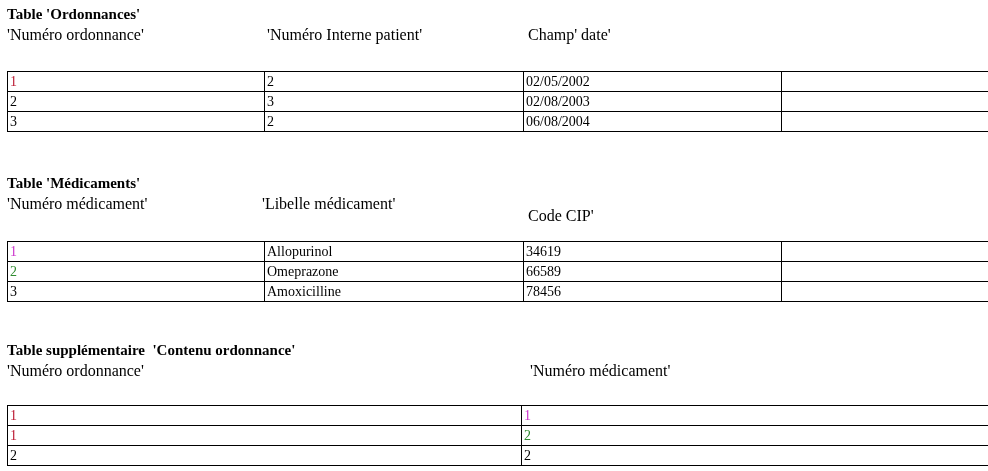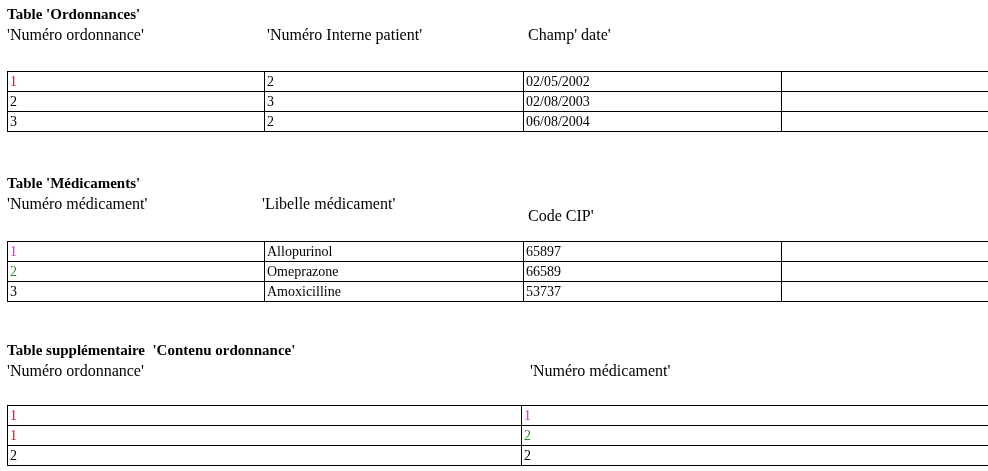--- a/index.html
+++ b/index.html
@@ -99,33 +99,33 @@
   <colgroup>
       <col class="w1">
       <col class="w2">
       <col class="w3">
       <col class="w4">
     </colgroup>
   <tbody>
     <tr>
       <td style="color: rgb(204, 51, 204);">1</td>
       <td>Allopurinol</td>
-      <td>65897</td>
+      <td>34619</td>
       <td></td>
     </tr>
     <tr>
       <td style="color: rgb(47, 139, 47);">2</td>
       <td>Omeprazone</td>
       <td>66589</td>
       <td></td>
     </tr>
     <tr>
       <td>3</td>
       <td>Amoxicilline</td>
-      <td>53737</td>
+      <td>78456</td>
       <td></td>
     </tr>
   </tbody>
 </table>
 
 <div id="title-3" class="section-title">Table supplémentaire  'Contenu ordonnance'</div>
 <div id="labels-3">
   <span class="col-label l0">'Numéro ordonnance'</span>
   <span class="col-label l1">'Numéro médicament'</span>
 </div>

